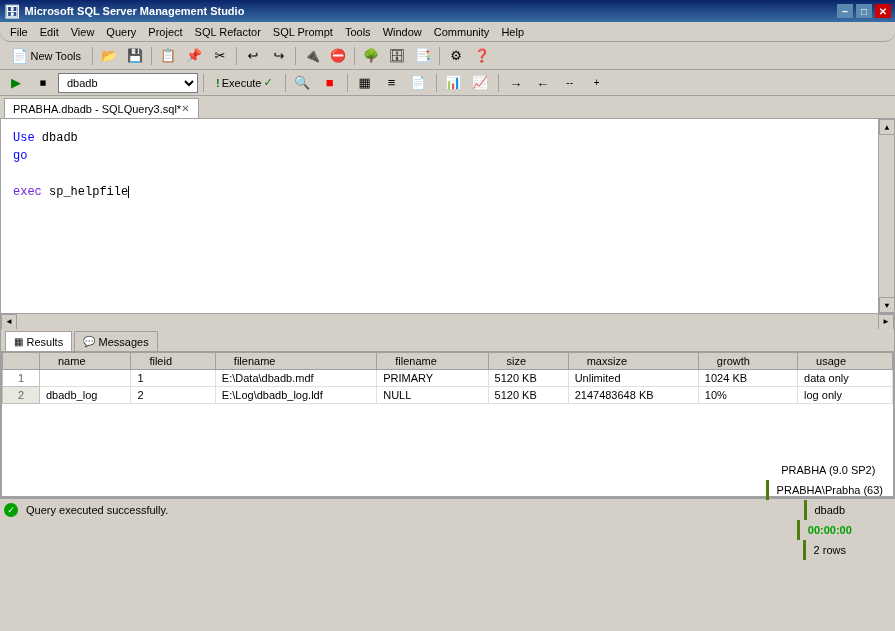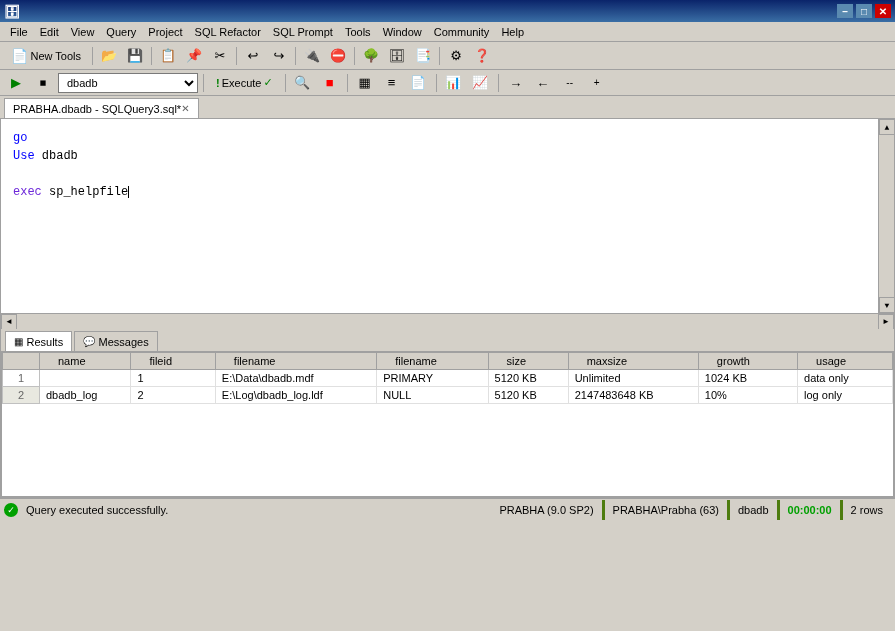--- a/index.html
+++ b/index.html
@@ -21,20 +21,21 @@
     #title-bar-controls { display: flex; gap: 2px; }
 
     
     #menu-bar {
       background: #d4d0c8;
       height: 20px;
       display: flex;
       align-items: center;
       border-bottom: 1px solid #a0a0a0;
       padding: 0 4px;
+      border-radius: 10px;
     }
     .menu-item {
       padding: 2px 6px;
       font-size: 11px;
       cursor: pointer;
       color: #000;
     }
 
     
     #toolbar1 {
@@ -191,21 +192,21 @@
     #status-bar {
       height: 22px;
       background: #d4d0c8;
       border-top: 1px solid #a0a0a0;
       display: flex;
       align-items: center;
       padding: 0 4px;
       font-size: 11px;
     }
     #status-left { display: flex; align-items: center; gap: 4px; flex: 1; }
-    #status-right { display: flex; align-items: center; gap: 0; }
+    #status-right { display: flex; align-items: center; gap: 0; flex-direction: column; }
     .status-item {
       padding: 1px 8px;
       border-left: 3px solid #4d7c0f;
       height: 20px;
       display: flex; align-items: center;
     }
     .status-item:first-child { border-left: none; }
 
     
     .success-icon {
@@ -238,20 +239,21 @@
       font-family: 'Courier New', monospace;
       font-size: 12px;
     }
   </style>
 </head>
 <body>
 
 <div id="title-bar">
   <div id="title-bar-left">
     <span style="font-size:13px;">🗄</span>
+    <span>Microsoft SQL Server Management Studio</span>
   </div>
   <div id="title-bar-controls">
     <span class="win-ctrl">–</span>
     <span class="win-ctrl">□</span>
     <span class="win-ctrl close-ctrl">✕</span>
   </div>
 </div>
 
 <div id="menu-bar">
   <span class="menu-item">File</span>
@@ -385,22 +387,22 @@
     <span>PRABHA.dbadb - SQLQuery3.sql*</span>
     <span class="tab-close">✕</span>
   </div>
 </div>
 
 <div id="editor-results" style="height: 380px; display: flex; flex-direction: column; background: white; margin: 0; border-top: 1px solid #a0a0a0;">
 
   <div id="code-editor" style="flex: 1; background: white; position: relative; min-height: 180px;">
     <div class="editor-wrapper">
       <div class="editor-content">
+        <div class="code-line"><span style="color:#00f;">Use</span><span> dbadb</span></div>
         <div class="code-line"><span style="color:#00f;">go</span></div>
-        <div class="code-line"><span style="color:#00f;">Use</span><span> dbadb</span></div>
         <div class="code-line">&nbsp;</div>
         <div class="code-line"><span style="color:#6d28d9;">exec</span><span> sp_helpfile</span><span style="display:inline-block; width:1px; height:12px; background:#000; vertical-align:middle;"></span></div>
       </div>
     </div>
 
     <div style="position:absolute; right:0; top:0; bottom:0; width:16px; background:#d4d0c8; border-left:1px solid #a0a0a0; display:flex; flex-direction:column;">
       <div class="scroll-arrow">▲</div>
       <div style="flex:1;"></div>
       <div class="scroll-arrow">▼</div>
     </div>

